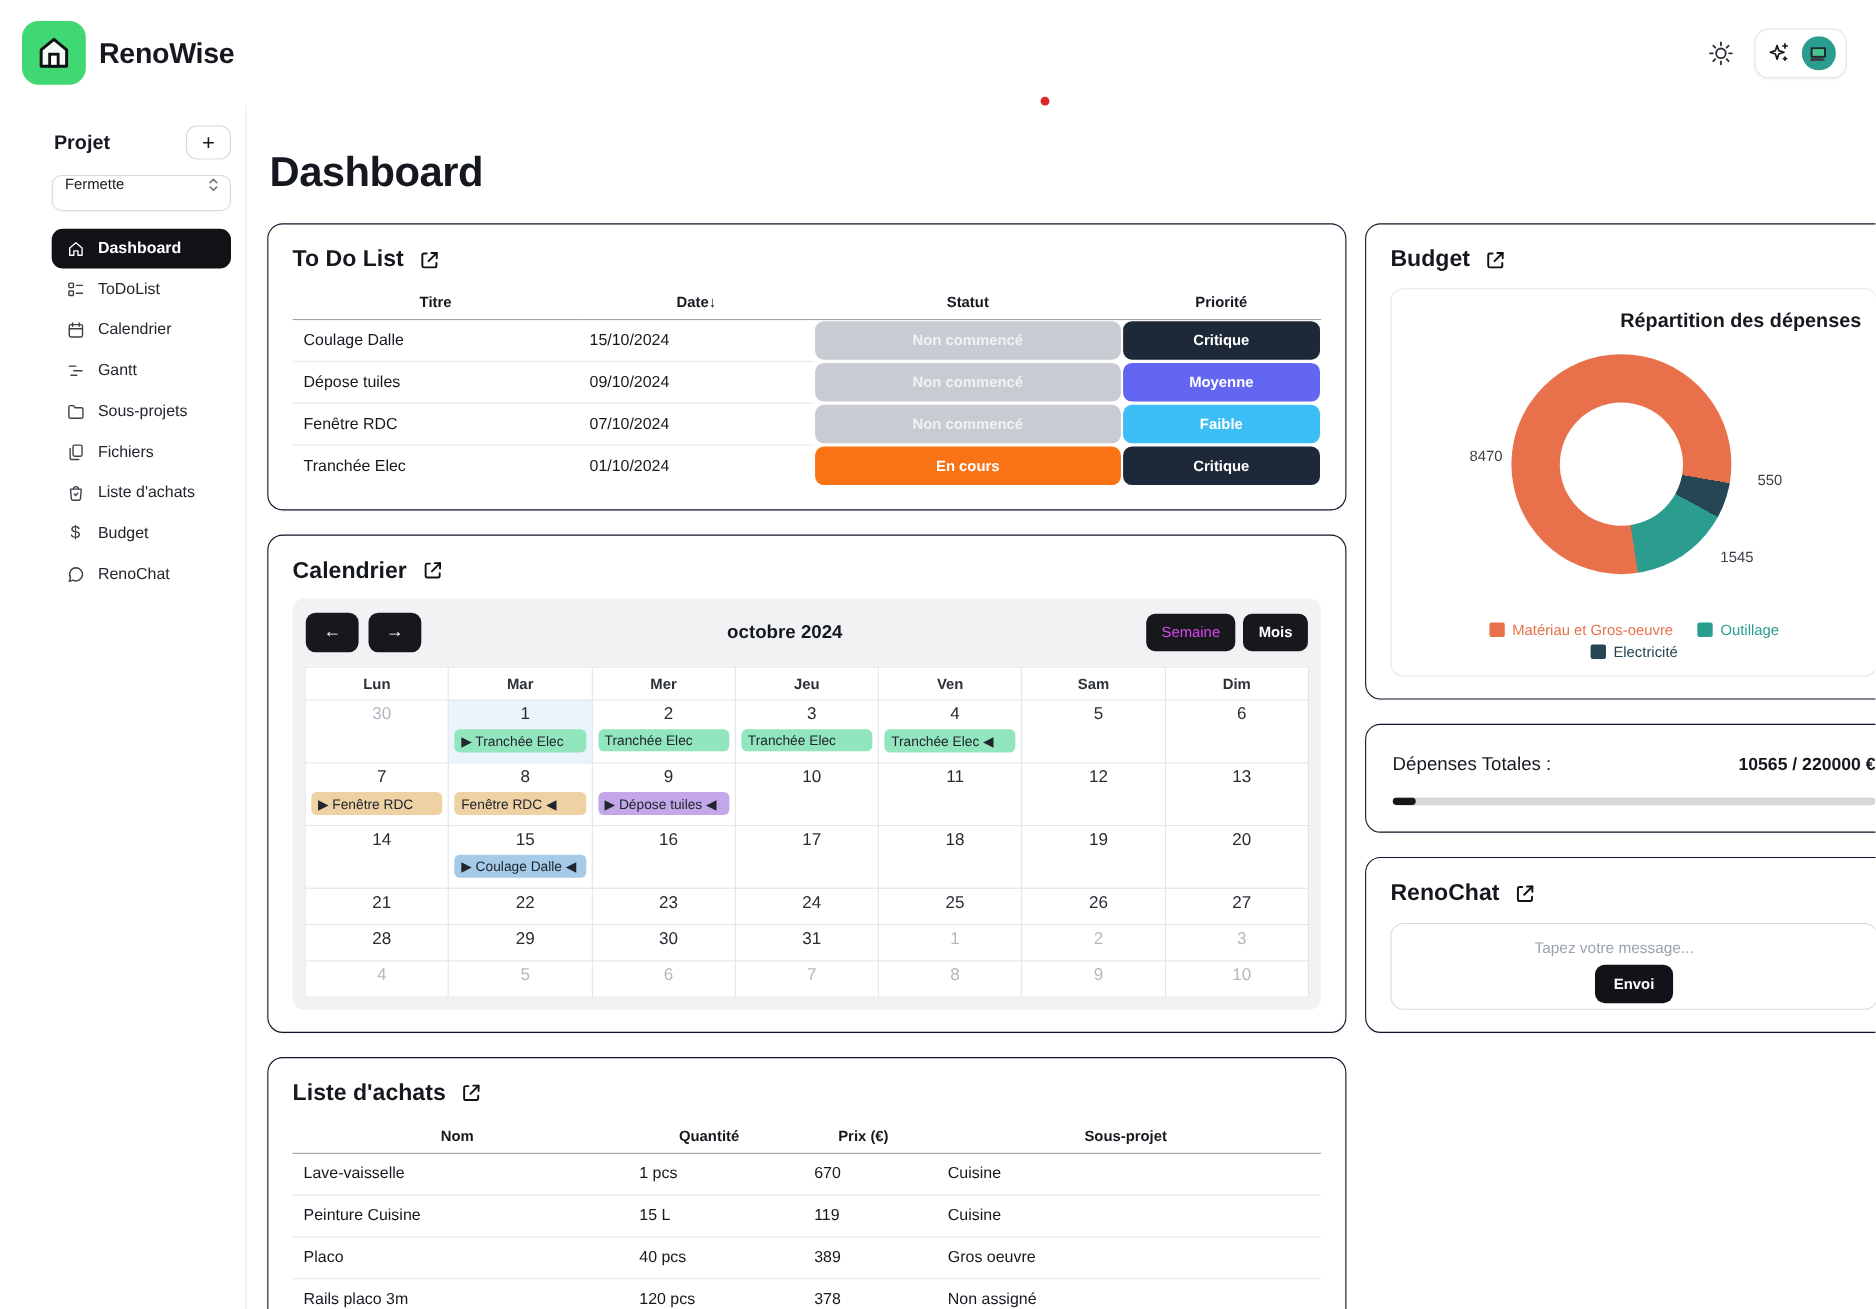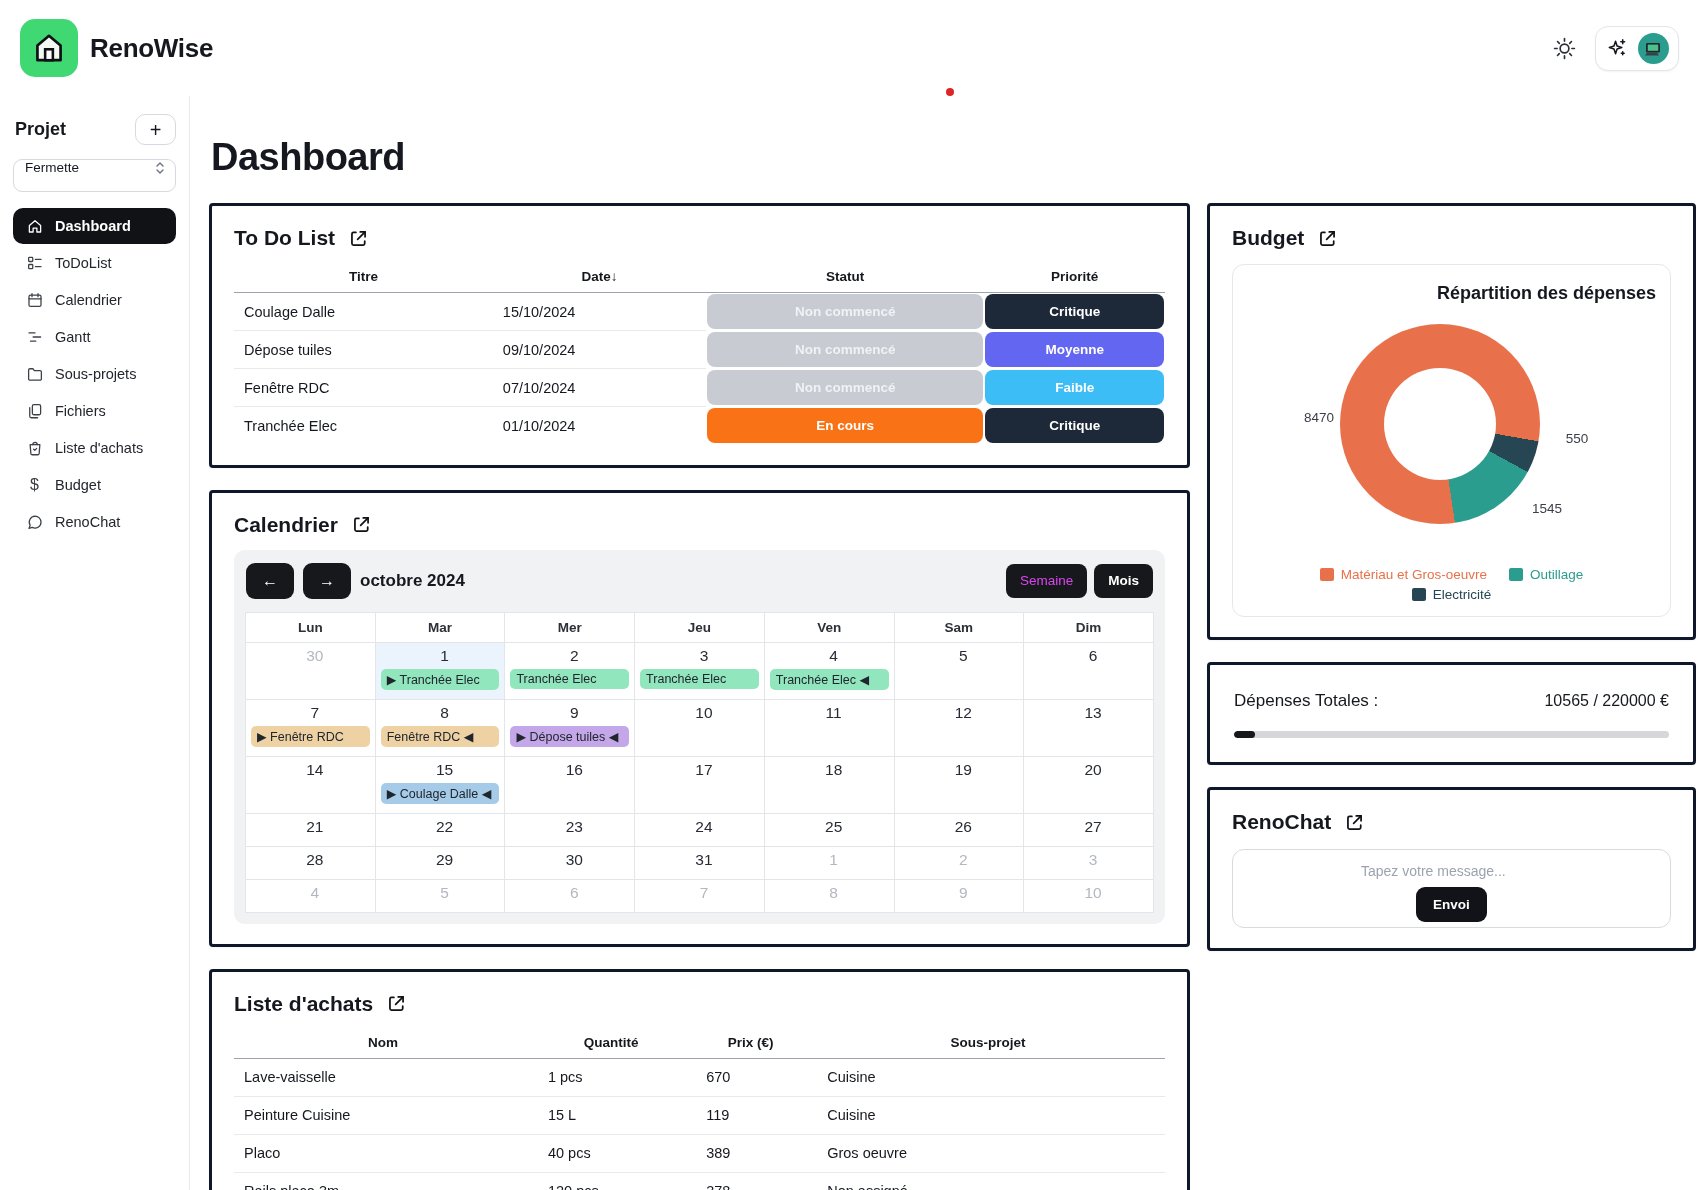--- a/index.html
+++ b/index.html
@@ -9,21 +9,21 @@
   
   .topbar { height:96px; display:flex; align-items:center; padding:0 26px 0 20px; position:relative; }
   .logo-sq { width:58px; height:58px; border-radius:15px; background:#3fd873; display:flex; align-items:center; justify-content:center; }
   .brand { font-size:26px; font-weight:bold; letter-spacing:-.3px; margin-left:12px; }
   .topbar-right { margin-left:auto; display:flex; align-items:center; gap:18px; }
   .icon-btn { background:none; border:none; cursor:pointer; display:flex; align-items:center; }
   .top-pill { display:flex; align-items:center; gap:10px; border:1px solid #e4e5e9; border-radius:13px; padding:6px 9px; background:#fff; box-shadow:0 1px 2px rgba(0,0,0,.05); }
   .red-dot { position:absolute; left:946px; top:88px; width:8px; height:8px; border-radius:50%; background:#dc2626; }
 
   
-  .app { display:flex; height:1094px; }
+  .app { display:flex; height:1094px;margin-left:34px; }
   .sidebar { width:190px; border-right:1px solid #e8e9ed; padding:14px 13px 0; flex-shrink:0; }
   .main { flex:1; padding:14px 12px 0 19px; }
 
   
   .projet-row { display:flex; align-items:center; justify-content:space-between; padding:4px 0 2px 2px; }
   .projet-title { font-size:18px; font-weight:bold; }
   .add-btn { width:41px; height:31px; border:1px solid #d8d9de; border-radius:10px; background:#fff; font-size:20px; line-height:1; cursor:pointer; color:#15181e; }
   .proj-select { margin-top:12px; width:100%; height:33px; border:1px solid #d8d9de; border-radius:9px; background:#fff; display:flex; justify-content:space-between; padding:0 9px 0 11px; font-size:13.5px; cursor:pointer; }
   .nav { margin-top:16px; list-style:none; }
   .nav li { height:36px; border-radius:10px; display:flex; align-items:center; gap:11px; padding:0 12px; font-size:14.5px; color:#23262d; cursor:pointer; margin-bottom:1px; }
@@ -31,39 +31,39 @@
   .nav li.active { background:#101216; color:#fff; font-weight:bold; }
   .nav li svg { stroke:#3c4048; }
   .nav li.active svg { stroke:#fff; }
   .nav .dollar { font-size:16px; font-weight:500; color:#3c4048; }
 
   
   h1.page-title { font-size:38px; font-weight:bold; letter-spacing:-.5px; margin:26px 0 24px 2px; }
   .cols { display:flex; gap:17px; }
   .col-left { width:981px; }
   .col-right { width:489px; }
-  .card { background:#fff; border:3px solid #0f172a; border-radius:4px; box-shadow:0 1px 2px rgba(0,0,0,.04); padding:20px 22px; margin-bottom:22px; }
+  .card { background:#fff; border:1px solid #0f172a; border-radius:14px; box-shadow:0 1px 2px rgba(0,0,0,.04); padding:20px 22px; margin-bottom:22px; }
   .card-head { display:flex; align-items:center; gap:13px; }
   .card-head h2 { font-size:21px; font-weight:bold; }
 
   
   table.flat { width:100%; border-collapse:collapse; margin-top:12px; }
   table.flat th { font-size:13.5px; font-weight:bold; text-align:center; padding:7px 0 8px; border-bottom:1px solid #9ca3af; }
   table.flat td { font-size:14.5px; border-bottom:1px solid #e8e9ec; height:38px; }
   table.flat tr:last-child td { border-bottom:none; }
   td.cell-left { text-align:left; padding-left:10px; }
   td.cell-ind { text-align:left; padding-left:16px; }
   td.badge-cell { padding:1px 1px; border-bottom:none !important; }
   .block-badge { height:35px; border-radius:8px; display:flex; align-items:center; justify-content:center; font-size:13.5px; font-weight:bold; }
 
   
   .cal-panel { margin-top:13px; background:#f1f2f4; border-radius:11px; padding:11px; }
   .cal-toolbar { display:flex; align-items:center; margin-bottom:13px; padding:2px 1px 0; }
   .cal-nav { width:48px; height:36px; border-radius:9px; background:#17181c; color:#fff; border:none; font-size:16px; cursor:pointer; margin-right:9px; }
-  .cal-month { flex:1; text-align:left; font-size:17px; font-weight:bold; }
+  .cal-month { flex:1; text-align:center; font-size:17px; font-weight:bold; }
   .cal-mode { height:34px; border:none; border-radius:8px; background:#17181c; padding:0 14px; font-size:13.5px; cursor:pointer; margin-left:7px; }
   .cal-mode.inactive { color:#d946ef; }
   .cal-mode.active { color:#fff; font-weight:bold; }
   table.cal { width:100%; border-collapse:collapse; background:#fff; }
   table.cal th { border:1px solid #e3e5e9; height:30px; font-size:13.5px; font-weight:600; color:#2c3037; background:#fff; }
   table.cal td { border:1px solid #e3e5e9; vertical-align:top; width:14.28%; }
   tr.wk-tall td { height:57px; }
   tr.wk-short td { height:33px; }
   .daynum { font-size:15.5px; color:#272b33; margin:4px 0 0 9px;text-align:center; }
   td.muted .daynum { color:#b3b8c0; }
@@ -82,21 +82,21 @@
   .dlabel-c { left:300px; top:198px; }
   .legend { margin-top:4px; }
   .legend-row { display:flex; justify-content:center; gap:22px; margin-top:5px; }
   .legend-item { display:inline-flex; align-items:center; gap:7px; font-size:13.5px; }
   .legend-swatch { width:14px; height:13px; border-radius:2px; display:inline-block; }
 
   
   .totals-card { padding:26px 24px 24px; }
   .totals-row { display:flex; align-items:baseline; justify-content:space-between; }
   .totals-label { font-size:17px; font-weight:normal;text-align:right; }
-  .totals-value { font-size:16px; font-weight:normal; }
+  .totals-value { font-size:16px; font-weight:bold; }
   .progress { margin-top:20px; height:7px; background:#d7d7da; border-radius:4px; overflow:hidden; }
   .progress-fill { height:100%; background:#17181c; border-radius:4px; }
 
   
   .chat-inputbox { margin-top:15px; border:1px solid #d9dade; border-radius:12px; padding:5px 6px 5px 6px; display:flex; align-items:center;flex-direction:column; }
   .chat-input { flex:1; border:none; outline:none; font-size:14px; padding:8px 10px; font-family:inherit; color:#15181e; background:transparent; }
   .chat-input::placeholder { color:#9ca3af; }
   .send-btn { background:#111318; color:#fff; border:none; border-radius:9px; font-size:13.5px; font-weight:bold; padding:10px 17px; cursor:pointer; }
 
   svg { display:block; }

